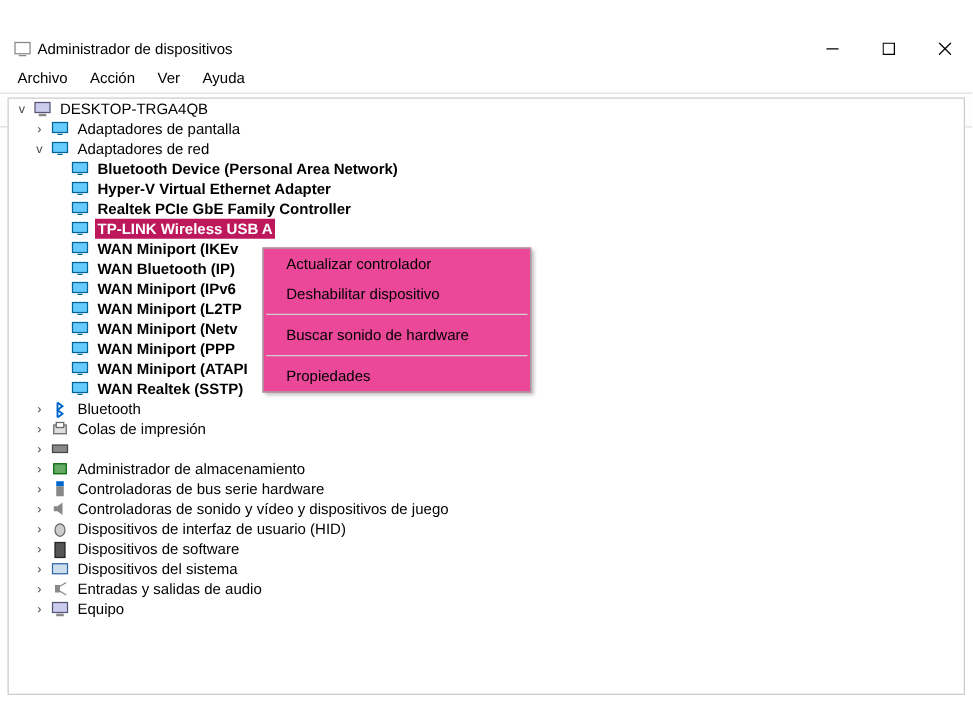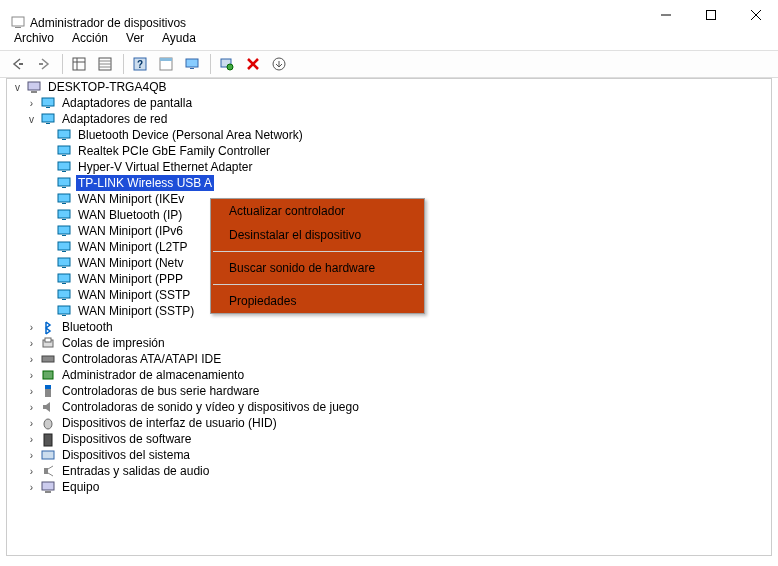--- a/index.html
+++ b/index.html
@@ -1,18 +1,18 @@
 <!DOCTYPE html>
 <html><head>
 <meta charset="utf-8">
 <style>
   * { box-sizing: border-box; margin: 0; padding: 0; font-family: "Segoe UI", Tahoma, sans-serif; }
   body { width: 778px; height: 566px; background: #fff; font-size: 12px; overflow: hidden; position: relative; }
 
-  .titlebar { height: 30px; display: flex; align-items: flex-end; padding-left: 8px; }
+  .titlebar { height: 30px; display: flex; align-items: center; padding-left: 8px; margin-top: 24px; }
   .titlebar .title { flex: 1; }
   .win-controls { display: flex; height: 30px; }
   .win-btn { width: 45px; height: 30px; display: flex; align-items: center; justify-content: center; }
 
   .menubar { height: 20px; display: flex; gap: 2px; padding: 0 6px; }
   .menu-item { padding: 1px 8px; }
 
   .toolbar { height: 28px; border-top: 1px solid #e0e0e0; border-bottom: 1px solid #ddd; display: flex; align-items: center; padding-left: 6px; gap: 0; background: #fdfdfd; }
   .tb-btn { width: 24px; height: 24px; display: flex; align-items: center; justify-content: center; margin-right: 2px; }
   .tb-sep { width: 1px; height: 20px; background: #ccc; margin: 0 4px; }
@@ -20,26 +20,26 @@
   .tree-area { position: absolute; top: 78px; left: 6px; right: 6px; bottom: 10px; border: 1px solid #ccc; overflow: auto; background: #fff; }
   .tree-area::-webkit-scrollbar { width: 16px; }
   .tree-area::-webkit-scrollbar-thumb { background: #c0c0c0; }
   .tree-area::-webkit-scrollbar-track { background: #f1f1f1; }
 
   .node { display: flex; align-items: center; height: 16px; white-space: nowrap; padding-left: 4px; }
   .caret { width: 13px; text-align: center; font-size: 10px; color: #444; user-select: none; }
   .caret.empty { visibility: hidden; }
   .ico { width: 16px; height: 16px; margin: 0 4px 0 2px; display: flex; align-items: center; justify-content: center; flex-shrink: 0; }
   .lbl { padding: 1px 2px; }
-  .lbl.sel { background: #1d4ed8; color: #fff; }
+  .lbl.sel { background: #be185d; color: #fff; }
 
   .indent-1 { padding-left: 18px; }
-  .indent-2 { padding-left: 34px; }
-
-  .ctx-menu { position: absolute; background: #c2410c; border: 1px solid #a0a0a0; box-shadow: 2px 2px 3px rgba(0,0,0,0.25); z-index: 100; }
+  .indent-2 { padding-left: 34px; font-weight: bold; }
+
+  .ctx-menu { position: absolute; background: #ec4899; border: 1px solid #a0a0a0; box-shadow: 2px 2px 3px rgba(0,0,0,0.25); z-index: 100; }
   .ctx-item { padding: 5px 30px 5px 18px; cursor: default; }
   .ctx-sep { height: 1px; background: #d0d0d0; margin: 4px 2px; }
   .ctx-highlight { border: 2px solid #d00; position: absolute; pointer-events: none; }
   .ctx-item.bold { font-weight: 400; }
 </style>
 </head>
 <body>
 
 <div class="titlebar">
   <span class="ico">
@@ -191,40 +191,40 @@
         <span class="lbl ">Bluetooth Device (Personal Area Network)</span>
       </div>
       <div class="node indent-2">
         <span class="caret empty">·</span>
         <span class="ico">
           <svg width="16" height="16">
             <rect x="2" y="3" width="12" height="8" fill="#6cf" stroke="#069"></rect>
             <rect x="6" y="12" width="4" height="1" fill="#069"></rect>
           </svg>
         </span>
+        <span class="lbl ">Hyper-V Virtual Ethernet Adapter</span>
+      </div>
+      <div class="node indent-2">
+        <span class="caret empty">·</span>
+        <span class="ico">
+          <svg width="16" height="16">
+            <rect x="2" y="3" width="12" height="8" fill="#6cf" stroke="#069"></rect>
+            <rect x="6" y="12" width="4" height="1" fill="#069"></rect>
+          </svg>
+        </span>
         <span class="lbl ">Realtek PCIe GbE Family Controller</span>
       </div>
       <div class="node indent-2">
         <span class="caret empty">·</span>
         <span class="ico">
           <svg width="16" height="16">
             <rect x="2" y="3" width="12" height="8" fill="#6cf" stroke="#069"></rect>
             <rect x="6" y="12" width="4" height="1" fill="#069"></rect>
           </svg>
         </span>
-        <span class="lbl ">Hyper-V Virtual Ethernet Adapter</span>
-      </div>
-      <div class="node indent-2">
-        <span class="caret empty">·</span>
-        <span class="ico">
-          <svg width="16" height="16">
-            <rect x="2" y="3" width="12" height="8" fill="#6cf" stroke="#069"></rect>
-            <rect x="6" y="12" width="4" height="1" fill="#069"></rect>
-          </svg>
-        </span>
         <span class="lbl sel">TP-LINK Wireless USB A</span>
       </div>
       <div class="node indent-2">
         <span class="caret empty">·</span>
         <span class="ico">
           <svg width="16" height="16">
             <rect x="2" y="3" width="12" height="8" fill="#6cf" stroke="#069"></rect>
             <rect x="6" y="12" width="4" height="1" fill="#069"></rect>
           </svg>
         </span>
@@ -281,31 +281,31 @@
         <span class="lbl ">WAN Miniport (PPP</span>
       </div>
       <div class="node indent-2">
         <span class="caret empty">·</span>
         <span class="ico">
           <svg width="16" height="16">
             <rect x="2" y="3" width="12" height="8" fill="#6cf" stroke="#069"></rect>
             <rect x="6" y="12" width="4" height="1" fill="#069"></rect>
           </svg>
         </span>
-        <span class="lbl ">WAN Miniport (SSTP</span>
-      </div>
-      <div class="node indent-2">
-        <span class="caret empty">·</span>
-        <span class="ico">
-          <svg width="16" height="16">
-            <rect x="2" y="3" width="12" height="8" fill="#6cf" stroke="#069"></rect>
-            <rect x="6" y="12" width="4" height="1" fill="#069"></rect>
-          </svg>
-        </span>
-        <span class="lbl ">WAN Miniport (SSTP)</span>
+        <span class="lbl ">WAN Miniport (ATAPI</span>
+      </div>
+      <div class="node indent-2">
+        <span class="caret empty">·</span>
+        <span class="ico">
+          <svg width="16" height="16">
+            <rect x="2" y="3" width="12" height="8" fill="#6cf" stroke="#069"></rect>
+            <rect x="6" y="12" width="4" height="1" fill="#069"></rect>
+          </svg>
+        </span>
+        <span class="lbl ">WAN Realtek (SSTP)</span>
       </div>
     </div>
 
   <div class="node indent-1">
     <span class="caret">›</span>
     <span class="ico">
         <svg width="16" height="16">
           <path d="M6 3 L10 6 L6 9 L10 12 L6 15 M6 3 L6 15" fill="none" stroke="#06c" stroke-width="1.5"></path>
         </svg>
       </span>
@@ -323,21 +323,20 @@
         </span>
         <span class="lbl">Colas de impresión</span>
       </div>
       <div class="node indent-1">
         <span class="caret">›</span>
         <span class="ico">
           <svg width="16" height="16">
             <rect x="2" y="5" width="12" height="6" fill="#888" stroke="#444"></rect>
           </svg>
         </span>
-        <span class="lbl">Controladoras ATA/ATAPI IDE</span>
       </div>
       <div class="node indent-1">
         <span class="caret">›</span>
         <span class="ico">
           <svg width="16" height="16">
             <rect x="3" y="4" width="10" height="8" fill="#6a6" stroke="#060"></rect>
           </svg>
         </span>
         <span class="lbl">Administrador de almacenamiento</span>
       </div>
@@ -406,19 +405,19 @@
             <rect x="5" y="12" width="6" height="2" fill="#888"></rect>
           </svg>
         </span>
         <span class="lbl">Equipo</span>
       </div>
     </div>
 </div>
 
 <div class="ctx-menu" style="left:210px; top:198px; width:215px;">
   <div class="ctx-item">Actualizar controlador</div>
-  <div class="ctx-item">Desinstalar el dispositivo</div>
+  <div class="ctx-item">Deshabilitar dispositivo</div>
   <div class="ctx-sep"></div>
   <div class="ctx-item">Buscar sonido de hardware</div>
   <div class="ctx-sep"></div>
   <div class="ctx-item bold">Propiedades</div>
 </div>
 <div class="ctx-highlight" style="left:213px; top:200px; width:140px; height:20px;"></div>
 
 </body></html>

